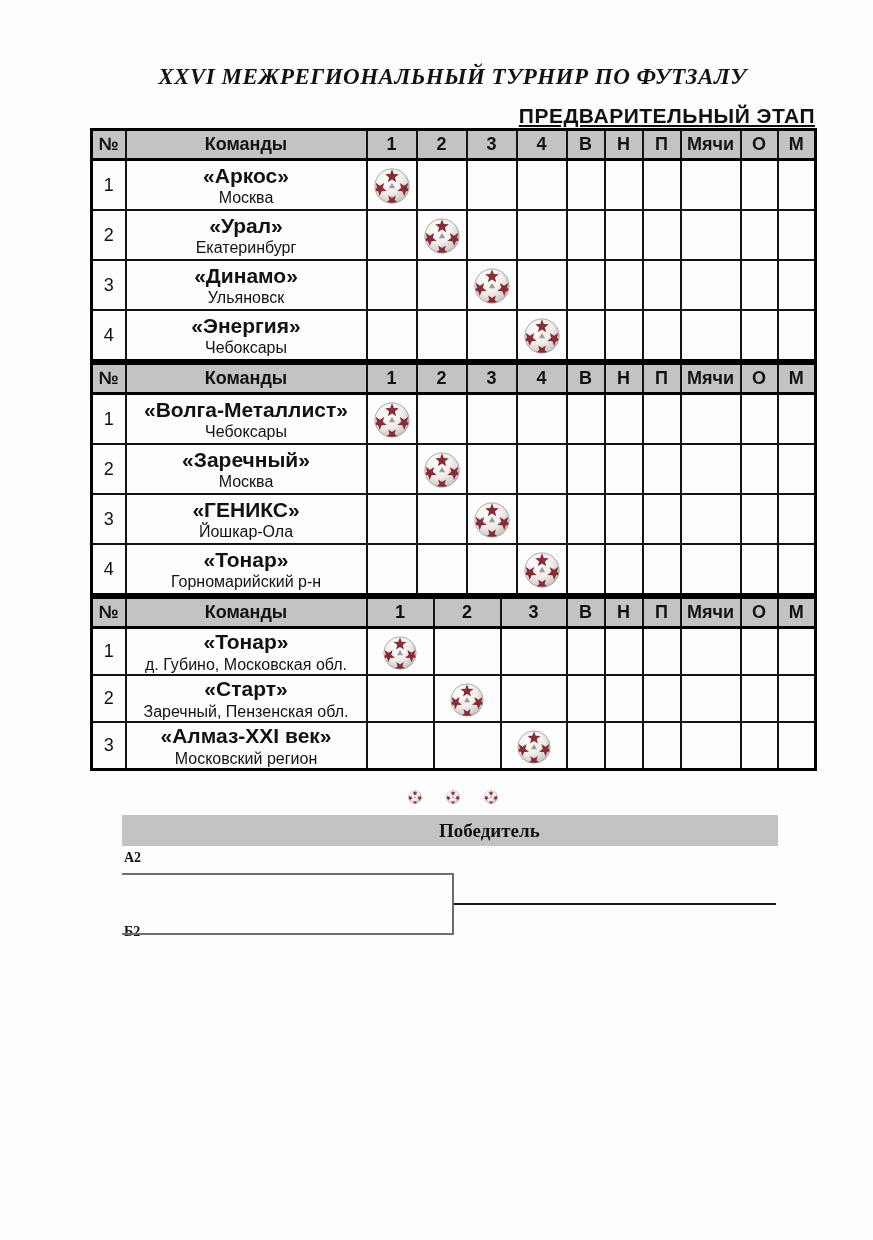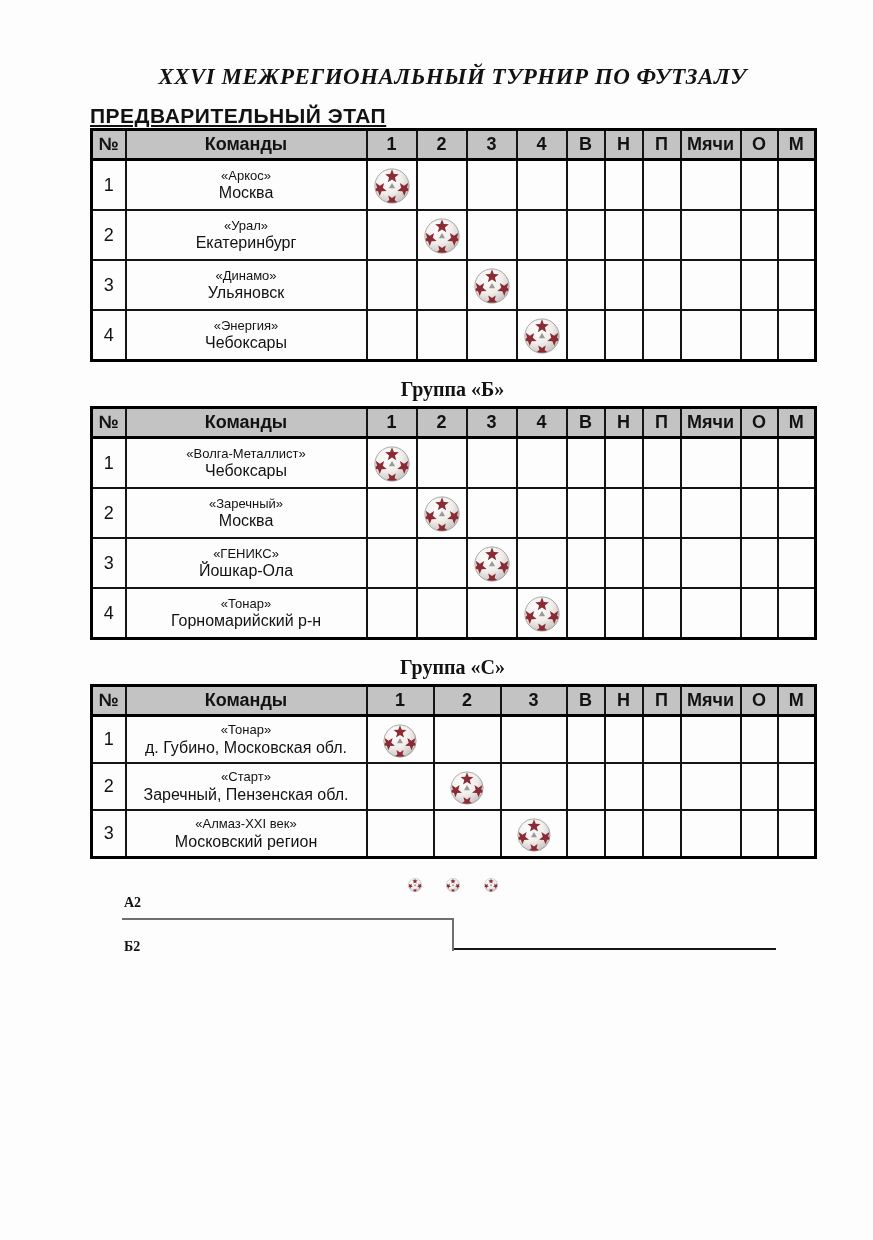--- a/index.html
+++ b/index.html
@@ -9,38 +9,38 @@
   }
   .page { position:relative; width:873px; height:951px; overflow:hidden; }
   .content { margin-left:90px; width:725px; }
 
   .title-block { padding-top:62px; text-align:center; }
   .title-line {
     font-family:"Liberation Serif", serif; font-style:italic; font-weight:bold;
     font-size:23px; line-height:29px; letter-spacing:.5px;
   }
   .stage-heading {
-    margin-top:13px; text-align:left; font-weight:bold; font-size:21px;
+    margin-top:13px; text-align:right; font-weight:bold; font-size:21px;
     text-decoration:underline; letter-spacing:.5px;
   }
   .group-title {
     text-align:center; font-family:"Liberation Serif", serif; font-weight:bold;
     font-size:20px; margin-top:16px; margin-bottom:5px;
   }
   table.group { border-collapse:collapse; table-layout:fixed; width:725px; border:3px solid #000; }
   table.group td {
     border:2px solid #141414; text-align:center; vertical-align:middle;
     padding:0; overflow:hidden;
   }
   tr.hdr td { background:#c3c3c3; font-weight:bold; font-size:18px; height:27px; border-bottom:3px solid #000; }
   tr.trow td { height:48px; }
   table.tc tr.trow td { height:45px; }
   td.sep { border-left:3px solid #000; }
   .num { font-size:18px; font-weight:400; }
-  .tname { font-weight:normal; font-size:13px; line-height:1.2; }
+  .tname { font-weight:bold; font-size:21px; line-height:1.2; }
   .tcity { font-size:16px; line-height:1.2; }
   svg.ball { width:36px; height:36px; display:block; margin:2px auto 0 auto; }
   table.tc svg.ball { width:34px; height:34px; }
 
   .divider { text-align:center; margin-top:16px; height:16px; }
   .divider svg { width:14px; height:14px; margin:0 12px; vertical-align:middle; }
 
   .playoff-heading {
     text-align:center; font-weight:bold; font-size:20px; text-decoration:underline;
     margin-top:15px; letter-spacing:.3px;
@@ -49,21 +49,21 @@
   .winner-label {
     position:absolute; left:56%; top:50%; transform:translate(-50%,-50%);
     font-family:"Liberation Serif", serif; font-weight:bold; font-size:19px;
   }
   .bracket { position:relative; margin-left:32px; width:686px; height:110px; }
   .slot {
     position:absolute; left:2px; font-family:"Liberation Serif", serif;
     font-weight:bold; font-size:14px;
   }
   .slot-a2 { top:4px; }
-  .slot-b2 { top:48px; }
+  .slot-b2 { top:78px; }
   .bline { position:absolute; background:#6e6e6e; }
   .top-line    { left:0;   top:27px; width:332px; height:2px; }
   .vert-line   { left:330px; top:27px; width:2px; height:62px; }
   .bottom-line { left:0;   top:87px; width:332px; height:2px; }
   .mid-line    { left:332px; top:57px; width:322px; height:2px; background:#161616; }
 </style>
 </head>
 <body>
 
 <svg width="0" height="0" style="position:absolute" aria-hidden="true">
@@ -209,21 +209,20 @@
         <td class="sep"></td>
         <td></td>
         <td></td>
         <td></td>
         <td></td>
         <td></td>
       </tr>
     </tbody>
       </table>
 
-    <div class="group-title">Группа «Б»</div>
     <table class="group">
       <colgroup>
         <col style="width:34px">
           <col style="width:241px">
         <col style="width:50px">
           <col style="width:50px">
           <col style="width:50px">
           <col style="width:50px">
         <col style="width:38px">
           <col style="width:38px">
@@ -327,21 +326,20 @@
         <td class="sep"></td>
         <td></td>
         <td></td>
         <td></td>
         <td></td>
         <td></td>
       </tr>
     </tbody>
       </table>
 
-    <div class="group-title">Группа «С»</div>
     <table class="group tc">
       <colgroup>
         <col style="width:34px">
           <col style="width:241px">
         <col style="width:67px">
           <col style="width:67px">
           <col style="width:66px">
         <col style="width:38px">
           <col style="width:38px">
           <col style="width:38px">
@@ -430,20 +428,23 @@
       <svg>
           <use href="#starball"></use>
         </svg><svg>
           <use href="#starball"></use>
         </svg><svg>
           <use href="#starball"></use>
         </svg>
     </div>
 
 
+    <div class="winner-bar">
+      <span class="winner-label">Победитель</span>
+    </div>
 
     <div class="bracket">
       <div class="slot slot-a2">А2</div>
       <div class="bline top-line"></div>
       <div class="slot slot-b2">Б2</div>
       <div class="bline bottom-line"></div>
       <div class="bline vert-line"></div>
       <div class="bline mid-line"></div>
     </div>
 

